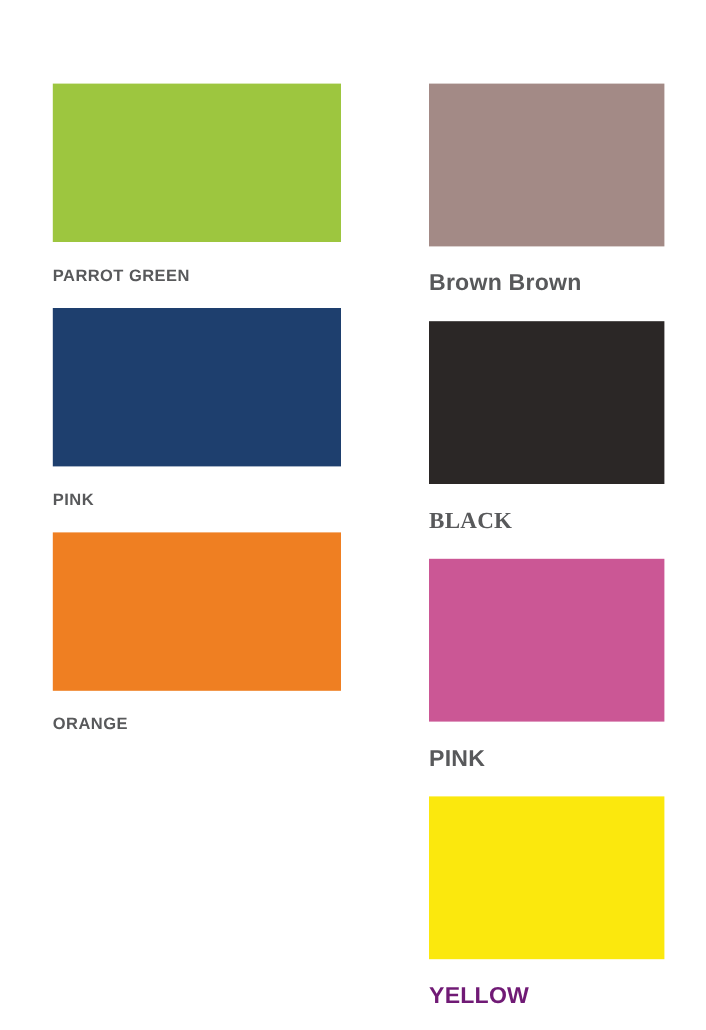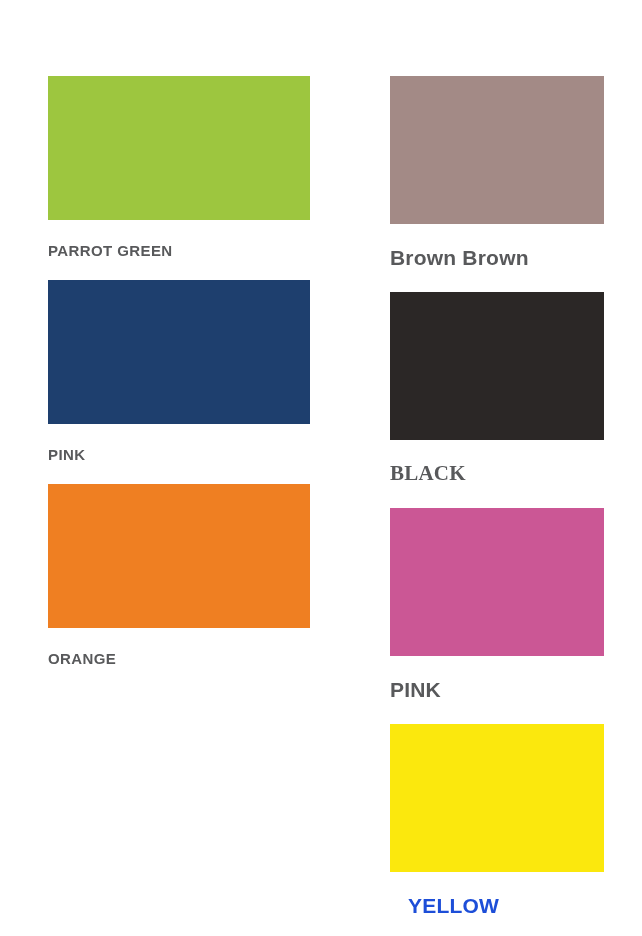--- a/index.html
+++ b/index.html
@@ -117,19 +117,19 @@
         <div class="swatch-label" style="color: rgb(88, 89, 91); font-family: Liberation Serif, serif;">BLACK</div>
       </div>
 
       <div class="swatch-cell">
         <div class="swatch-chip" style="background-color: rgb(203, 87, 149);"></div>
         <div class="swatch-label" style="color: rgb(88, 89, 91);">PINK</div>
       </div>
 
       <div class="swatch-cell">
         <div class="swatch-chip" style="background-color: rgb(251, 232, 13);"></div>
-        <div class="swatch-label" style="color: #1d4ed8; margin-left: 18px;">YELLOW</div>
+        <div class="swatch-label" style="color: #701a75;">YELLOW</div>
       </div>
 
     </div>
 
   </div>
 </div>
 
 </body></html>

